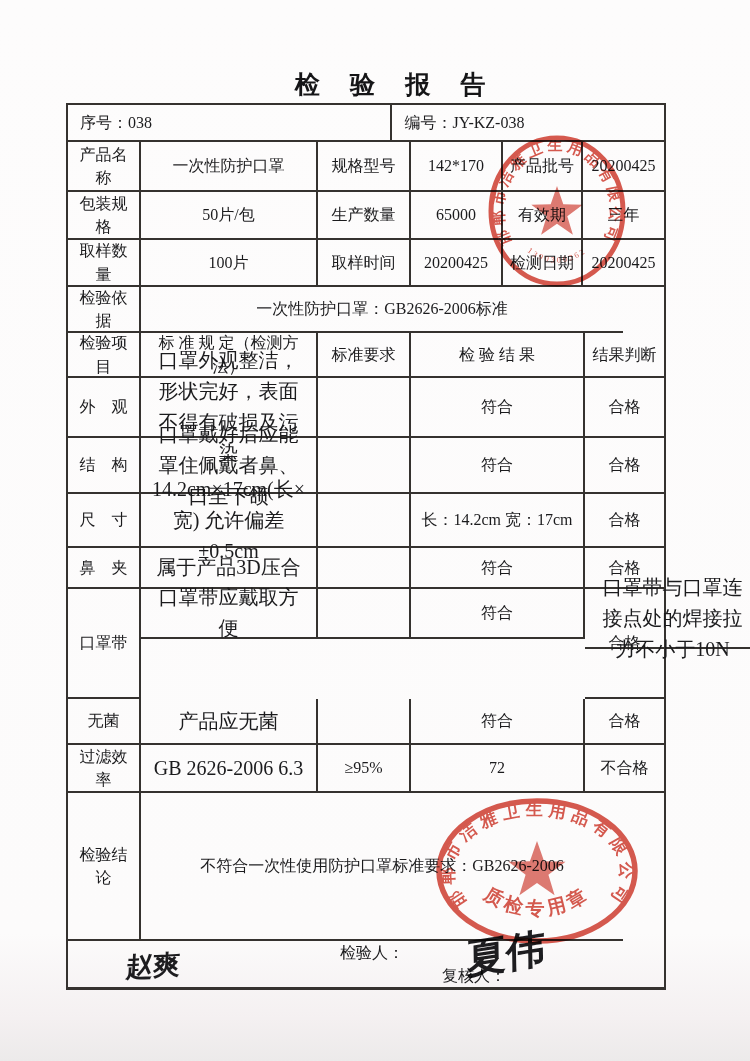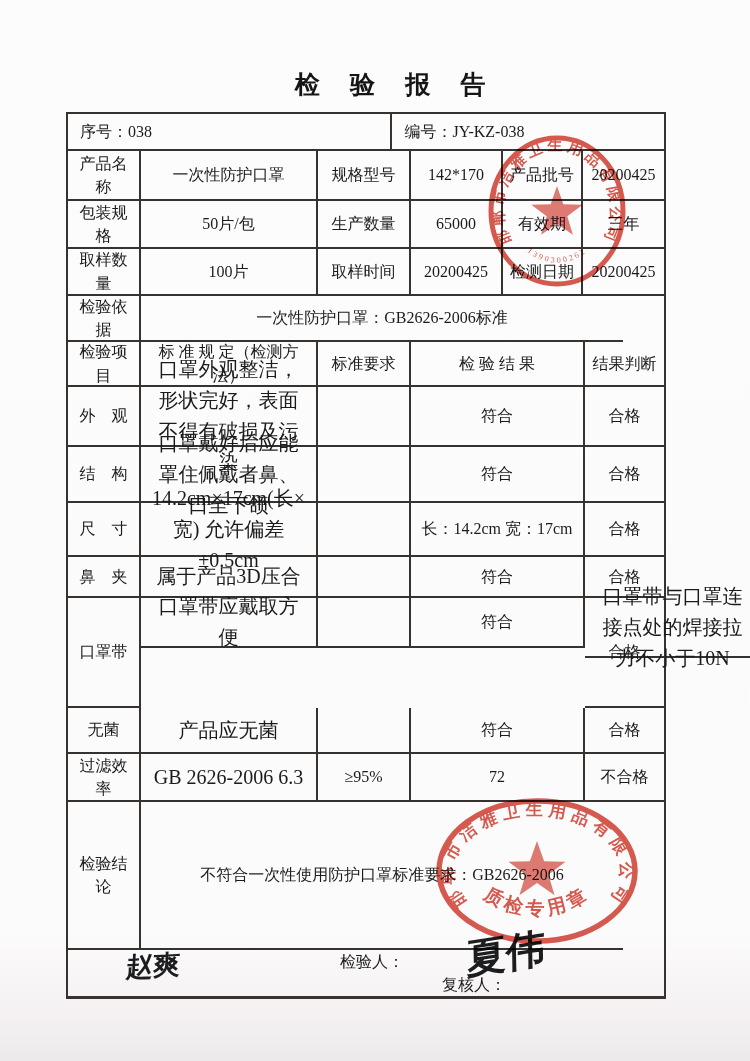--- a/index.html
+++ b/index.html
@@ -9,21 +9,21 @@
     color:#1b1b1d;
     background:linear-gradient(180deg,#fdfcfc 0%,#fcfbfb 88%,#f4f0f1 96%,#eceaea 100%);
   }
   .sheet{position:absolute;inset:0;}
   .doc-title{
     position:absolute;top:68px;left:0;width:100%;
     text-align:center;font-size:25px;font-weight:bold;
     letter-spacing:12px;text-indent:12px;color:#151517;padding-left:15px;
   }
   .tbl{
-    position:absolute;left:66px;top:112px;width:600px;
+    position:absolute;left:66px;top:103px;width:600px;
     box-sizing:border-box;border:2px solid #35322f;border-bottom-width:3px;
     background:transparent;
   }
   .tr{display:flex;}
   .td{
     box-sizing:border-box;border-right:2px solid #35322f;border-bottom:2px solid #35322f;
     display:flex;align-items:center;justify-content:center;
     text-align:center;font-size:16px;line-height:1.45;padding:0 4px;
   }
   .lr{border-right:none!important;}

